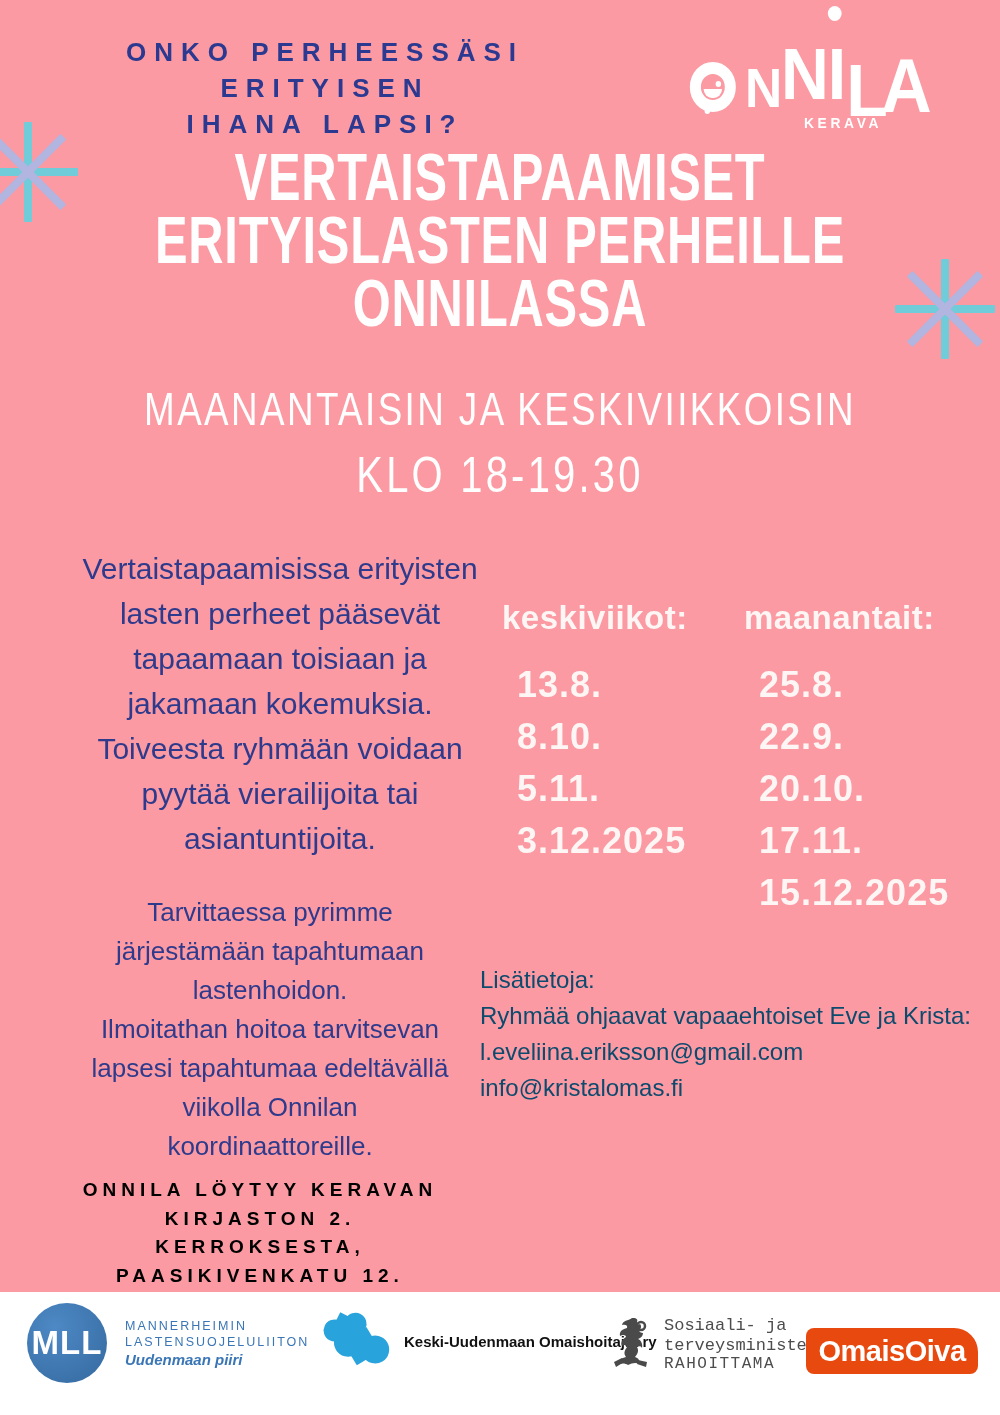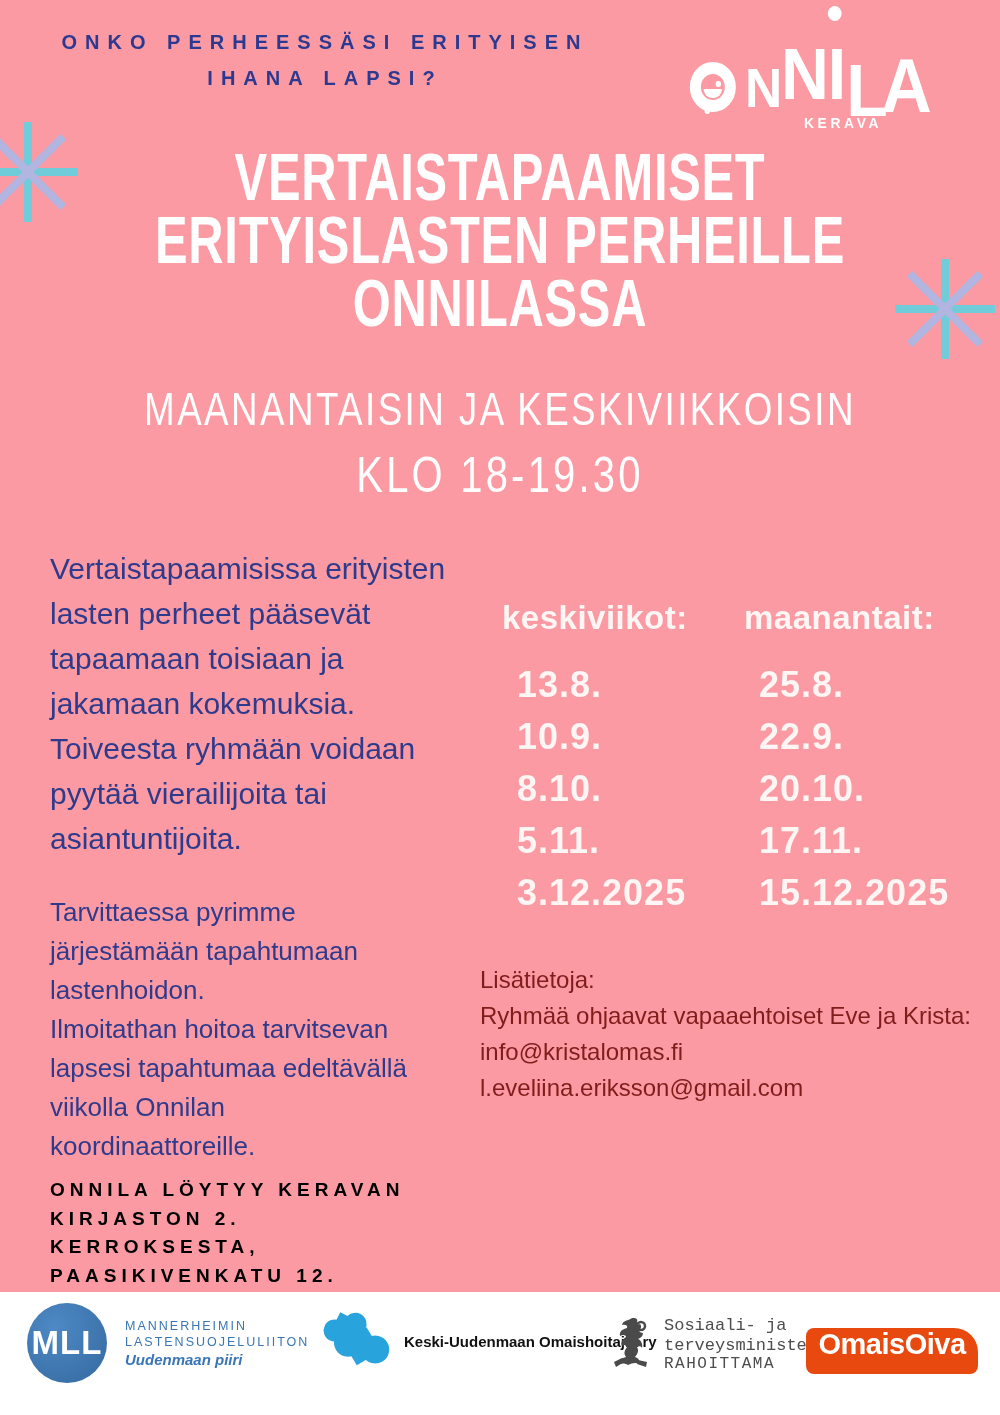--- a/index.html
+++ b/index.html
@@ -3,28 +3,28 @@
 <meta charset="utf-8">
 <style>
   html,body{margin:0;padding:0;background:#e8e8e8;}
   .poster{
     position:relative;
     width:1000px;height:1415px;
     background:#fb9aa2;
     overflow:hidden;
     font-family:"Liberation Sans", sans-serif;
   }
-  .pre{white-space:pre-line;}
+  .pre{white-space:pre-line;text-align:center;}
 
   
   .tagline{
-    position:absolute;left:30px;top:24px;width:590px;
+    position:absolute;left:30px;top:34px;width:590px;
     text-align:center;
     color:#2b3990;
-    font-size:20px;font-weight:700;
+    font-size:26px;font-weight:700;
     letter-spacing:8px;line-height:36px;
   }
 
   
   .logo{position:absolute;left:688px;top:20px;width:300px;height:115px;
         transform:scaleX(0.92);transform-origin:left top;color:#ffffff;}
   .logo .letter{position:absolute;font-weight:700;line-height:1;letter-spacing:-2px;}
   .smiley{position:absolute;left:2px;top:42px;width:50px;height:50px;border-radius:50%;
           border:12px solid #fff;box-sizing:border-box;}
   .smiley .eye{position:absolute;width:6px;height:6px;border-radius:50%;background:#fff;top:7px;}
@@ -84,21 +84,21 @@
   .dates-col{position:absolute;top:592px;color:#fdf6f5;}
   .dates-col.wed{left:502px;}
   .dates-col.mon{left:744px;}
   .dates-col .hd{font-size:33px;font-weight:700;line-height:52px;letter-spacing:0.5px;}
   .dates-col ul{list-style:none;margin:15px;padding:0;}
   .dates-col li{font-size:36px;font-weight:600;line-height:52px;letter-spacing:1px;}
 
   
   .contact, .coordinators{
     position:absolute;left:480px;width:500px;
-    color:#7f1d1d;font-size:24px;line-height:36px;
+    color:#0c4a6e;font-size:24px;line-height:36px;
   }
   .contact{top:962px;}
   .coordinators{top:1128px;}
 
   
   .footer{position:absolute;left:0;top:1292px;width:1000px;height:123px;background:#ffffff;}
 
   .mll{position:absolute;left:27px;top:11px;display:flex;align-items:center;}
   .mll-circle{width:80px;height:80px;border-radius:50%;
       background:radial-gradient(circle at 35% 30%, #4d89c5, #35699f);
@@ -126,21 +126,21 @@
   .kuo-label{margin-left:10px;font-size:15px;font-weight:700;color:#111;}
 
   .stm{position:absolute;left:610px;top:24px;display:flex;align-items:flex-start;}
   .stm svg{flex:0 0 auto;}
   .stm-text{margin-left:12px;color:#4d4d4d;
             font-family:Liberation Mono, monospace;font-size:17px;line-height:19.5px;}
   .stm-text .rah{letter-spacing:1.5px;font-size:16px;}
 
   .omaisoiva{position:absolute;left:806px;top:36px;width:172px;height:46px;
              background:#e8490f;border-radius:8px 24px 8px 8px;
-             display:flex;align-items:flex-start;justify-content:center;}
+             display:flex;align-items:center;justify-content:center;}
   .omaisoiva span{color:#fff;font-size:29px;font-weight:700;letter-spacing:-0.5px;}
 </style>
 </head>
 <body>
 
 <div class="poster">
 
   <div class="tagline pre">ONKO PERHEESSÄSI ERITYISEN
 IHANA LAPSI?</div>
 
@@ -199,43 +199,42 @@
 
   <div class="location pre">ONNILA LÖYTYY KERAVAN
 KIRJASTON 2.
 KERROKSESTA,
 PAASIKIVENKATU 12.</div>
 
   <div class="dates-col wed">
     <div class="hd">keskiviikot:</div>
     <ul>
       <li>13.8.</li>
-      <li>10.9.</li>
       <li>8.10.</li>
       <li>5.11.</li>
       <li>3.12.2025</li>
     </ul>
   </div>
 
   <div class="dates-col mon">
     <div class="hd">maanantait:</div>
     <ul>
       <li>25.8.</li>
       <li>22.9.</li>
       <li>20.10.</li>
       <li>17.11.</li>
       <li>15.12.2025</li>
     </ul>
   </div>
 
   <div class="contact">
     <div>Lisätietoja:</div>
     <div>Ryhmää ohjaavat vapaaehtoiset Eve ja Krista:</div>
+    <div>l.eveliina.eriksson@gmail.com</div>
     <div>info@kristalomas.fi</div>
-    <div>l.eveliina.eriksson@gmail.com</div>
   </div>
 
 
   <div class="footer">
 
     <div class="mll">
       <div class="mll-circle">
         <span>MLL</span>
       </div>
       <div class="mll-text">

